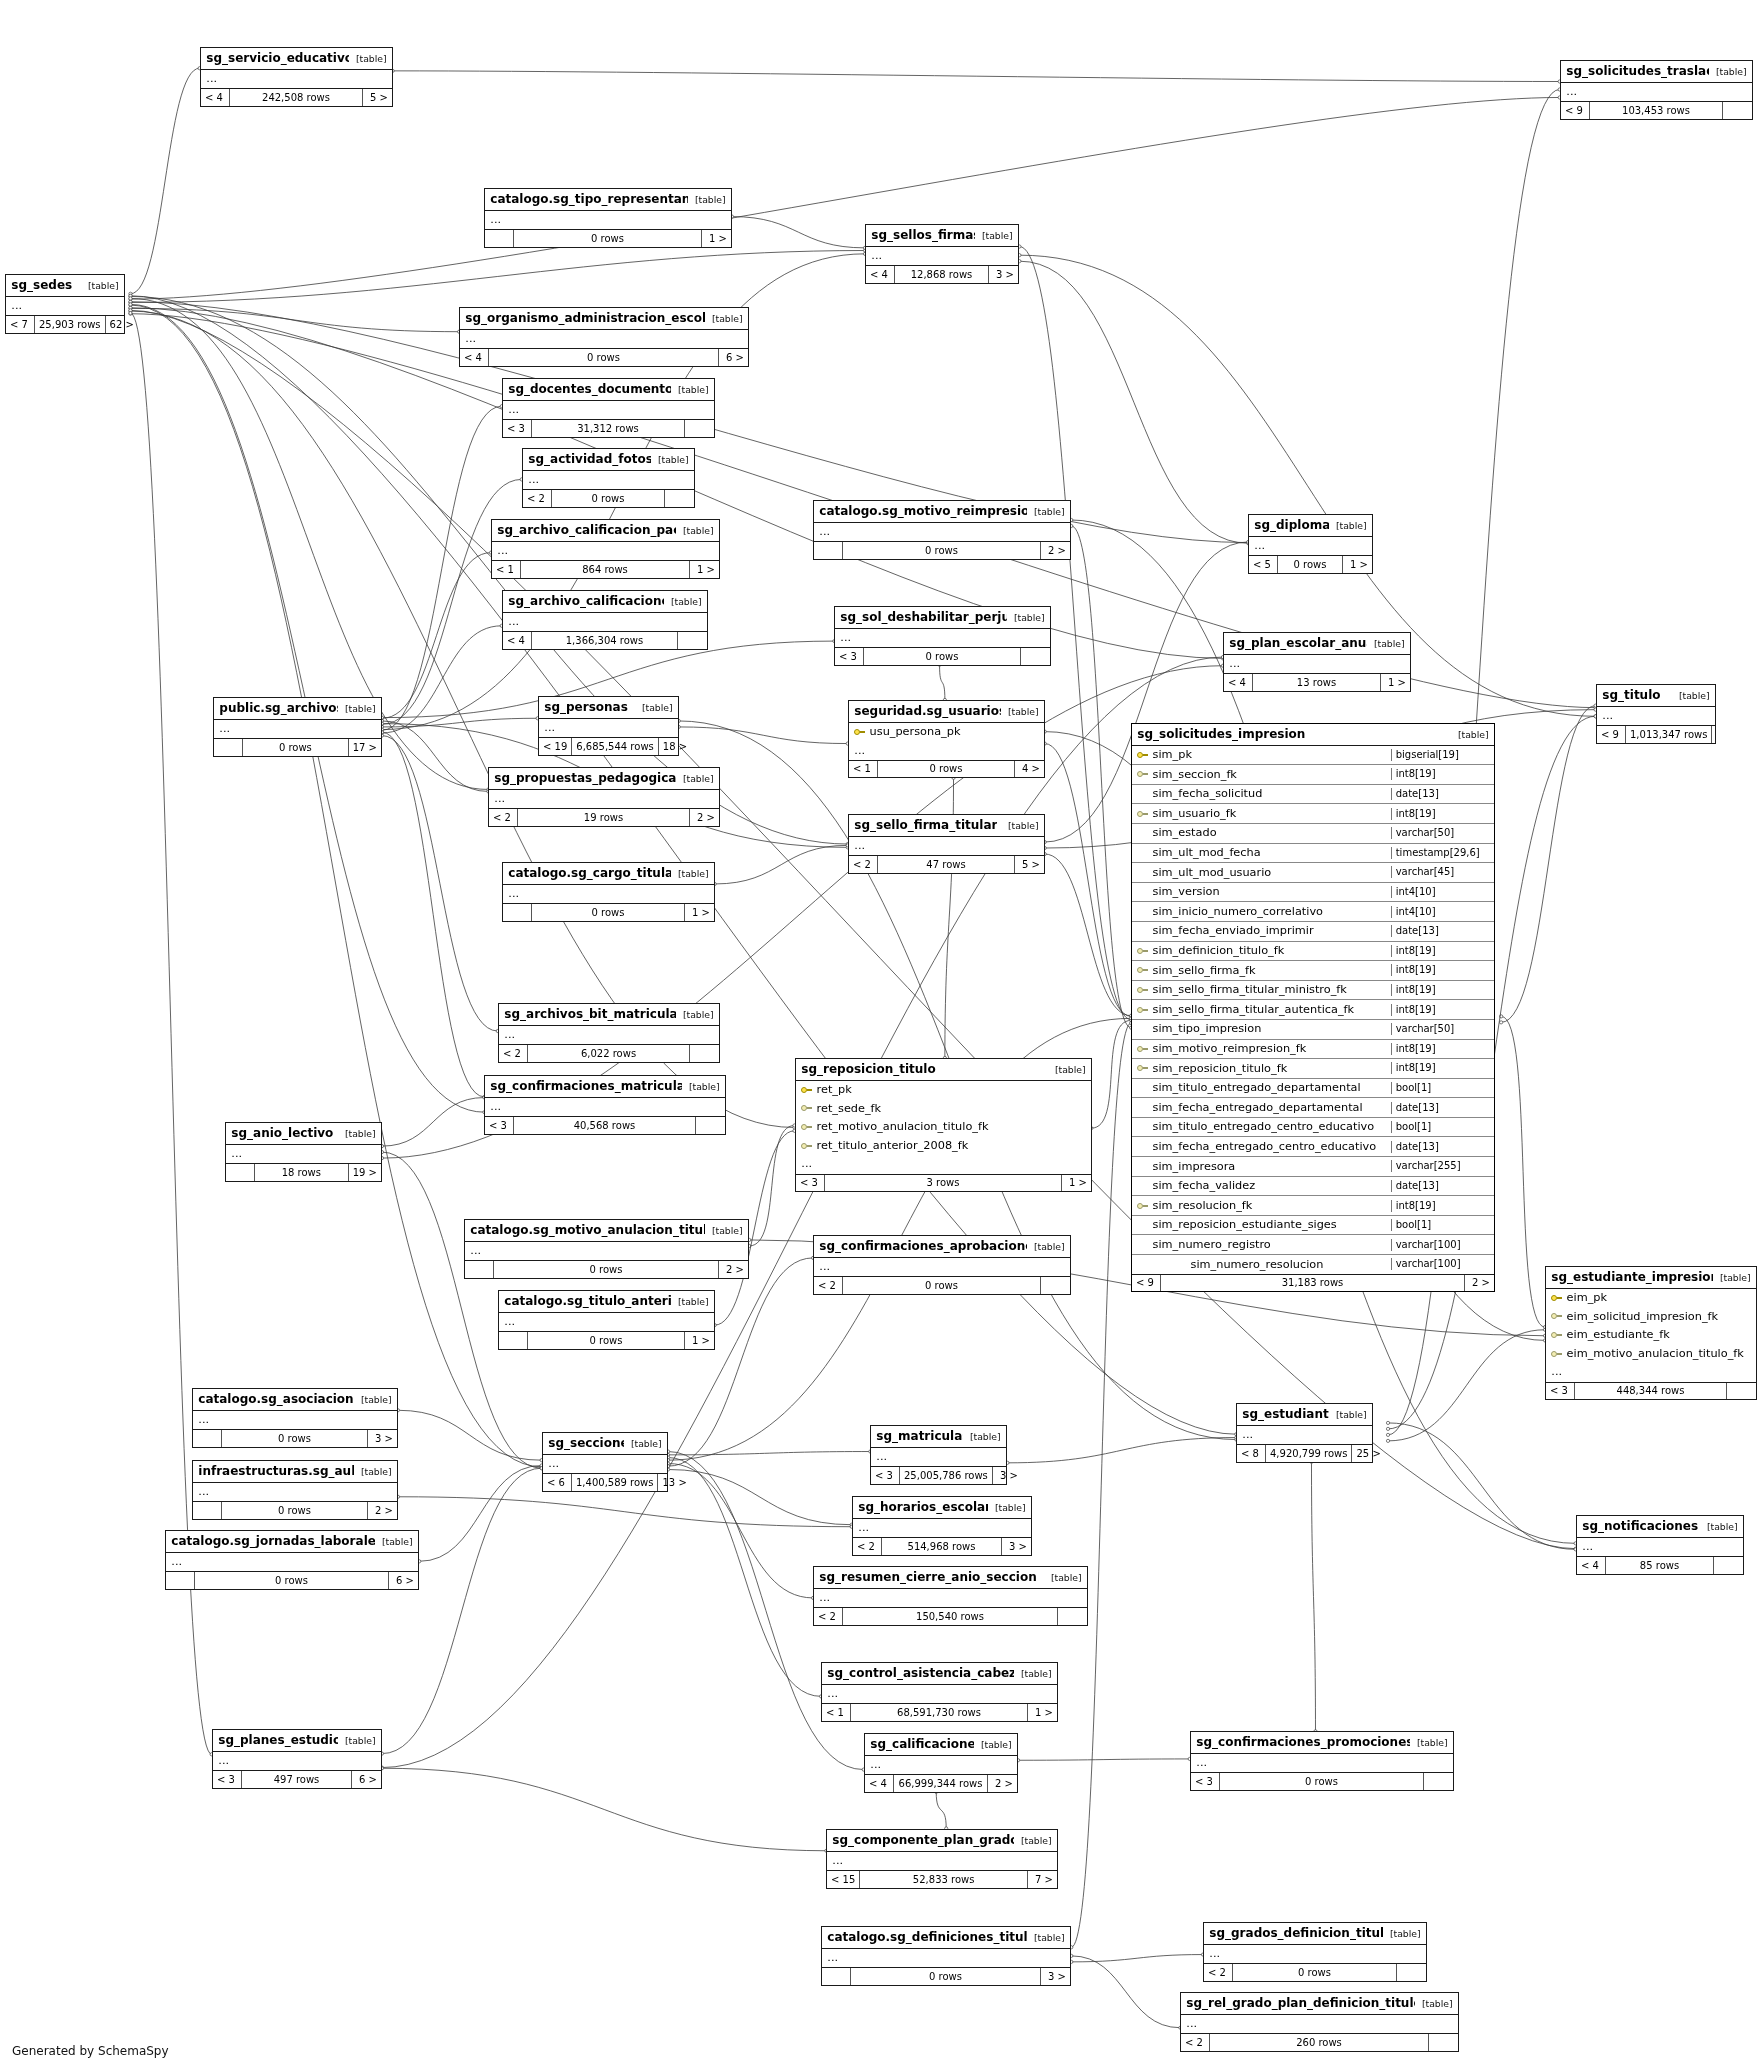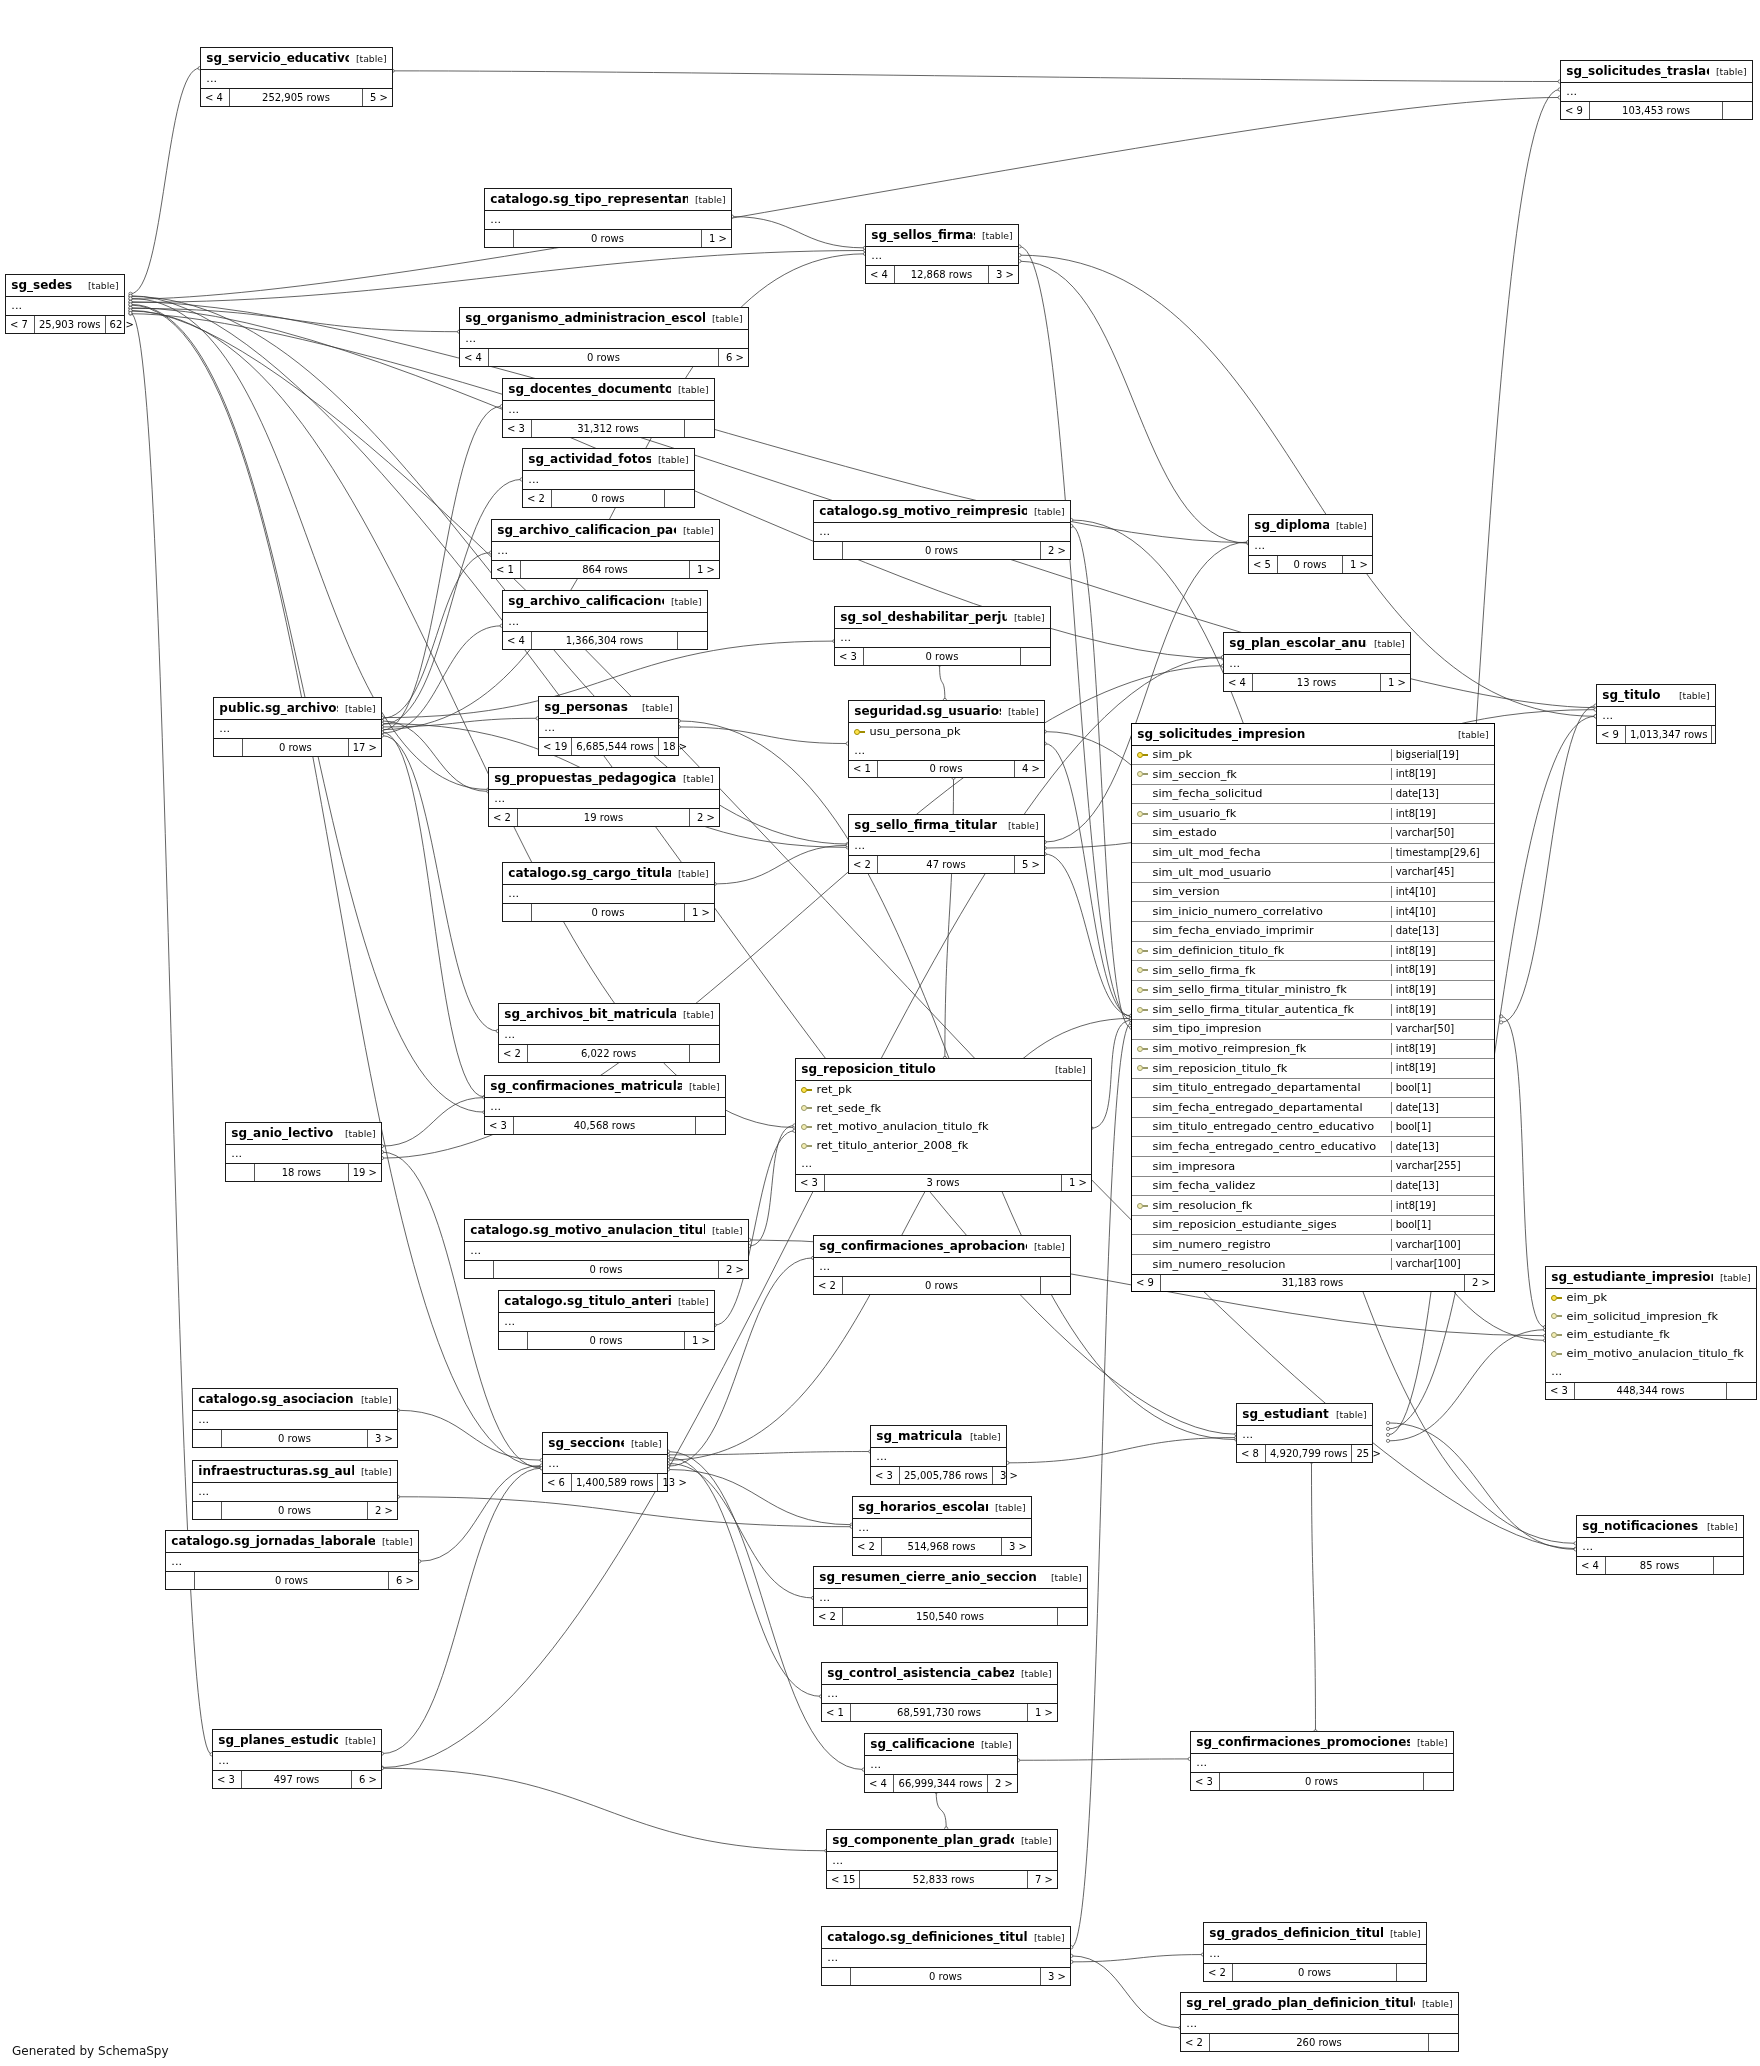--- a/index.html
+++ b/index.html
@@ -6,21 +6,21 @@
   body { width:1760px; height:2066px; font-family:"DejaVu Sans", sans-serif; }
   .canvas { position:relative; width:1760px; height:2066px; background:#fff; overflow:hidden; }
   #edges { position:absolute; left:0; top:0; z-index:0; }
   .tbox { position:absolute; background:#fff; border:1px solid #1a1a1a; z-index:1; box-sizing:border-box; }
   .tbox.big { border:1.7px solid #000; }
   .tbox-header { display:flex; justify-content:space-between; align-items:baseline; gap:6.7px; padding:3.3px 5.3px; border-bottom:1px solid #1a1a1a; }
   .tname { font-weight:bold; font-size:12px; white-space:nowrap; overflow:hidden; }
   .ttag { font-size:9.3px; color:#111; white-space:nowrap; }
   .trow { display:flex; align-items:center; padding:2px 5.3px; font-size:11.3px; line-height:1.2; min-height:14.6px; }
   .big .trow { border-bottom:0.7px solid #888; }
-  .big .trow:last-child { border-bottom:none; }
+  .big .trow:last-child { border-bottom:none;gap:38px; }
   .tbox-footer { display:flex; border-top:1px solid #1a1a1a; font-size:10px; }
   .fcell { padding:2.7px 4px; white-space:nowrap; box-sizing:border-box; }
   .fleft { flex:0 0 auto; min-width:29px; border-right:0.7px solid #555; }
   .fcenter { flex:1 1 auto; text-align:center; border-right:0.7px solid #555; }
   .fright { flex:0 0 auto; min-width:29px; text-align:right; }
   .keyicon { position:relative; display:inline-block; width:11.3px; height:8.7px; margin-right:4px; flex:0 0 11.3px; }
   .keyicon::before { content:""; position:absolute; left:0; top:1.3px; width:4px; height:4px; border:1.3px solid #a08c00; border-radius:50%; background:#ffe34d; }
   .keyicon::after { content:""; position:absolute; left:6px; top:3.3px; width:4.7px; height:2px; background:#a08c00; }
   .keyicon.fk::before { border-color:#9a9a6a; background:#f3edb2; }
   .keyicon.fk::after { background:#9a9a6a; }
@@ -269,21 +269,21 @@
       <span class="tname">sg_servicio_educativo</span>
       <span class="ttag">[table]</span>
     </div>
     <div class="tbox-body">
         <div class="trow">
           <span class="collabel">...</span>
         </div>
       </div>
     <div class="tbox-footer">
       <span class="fcell fleft">&lt; 4</span>
-      <span class="fcell fcenter">252,905 rows</span>
+      <span class="fcell fcenter">242,508 rows</span>
       <span class="fcell fright">5 &gt;</span>
     </div>
   </div>
     <div class="tbox" style="left: 1560px; top: 60px; width: 193px;">
     <div class="tbox-header">
       <span class="tname">sg_solicitudes_traslado</span>
       <span class="ttag">[table]</span>
     </div>
     <div class="tbox-body">
         <div class="trow">

